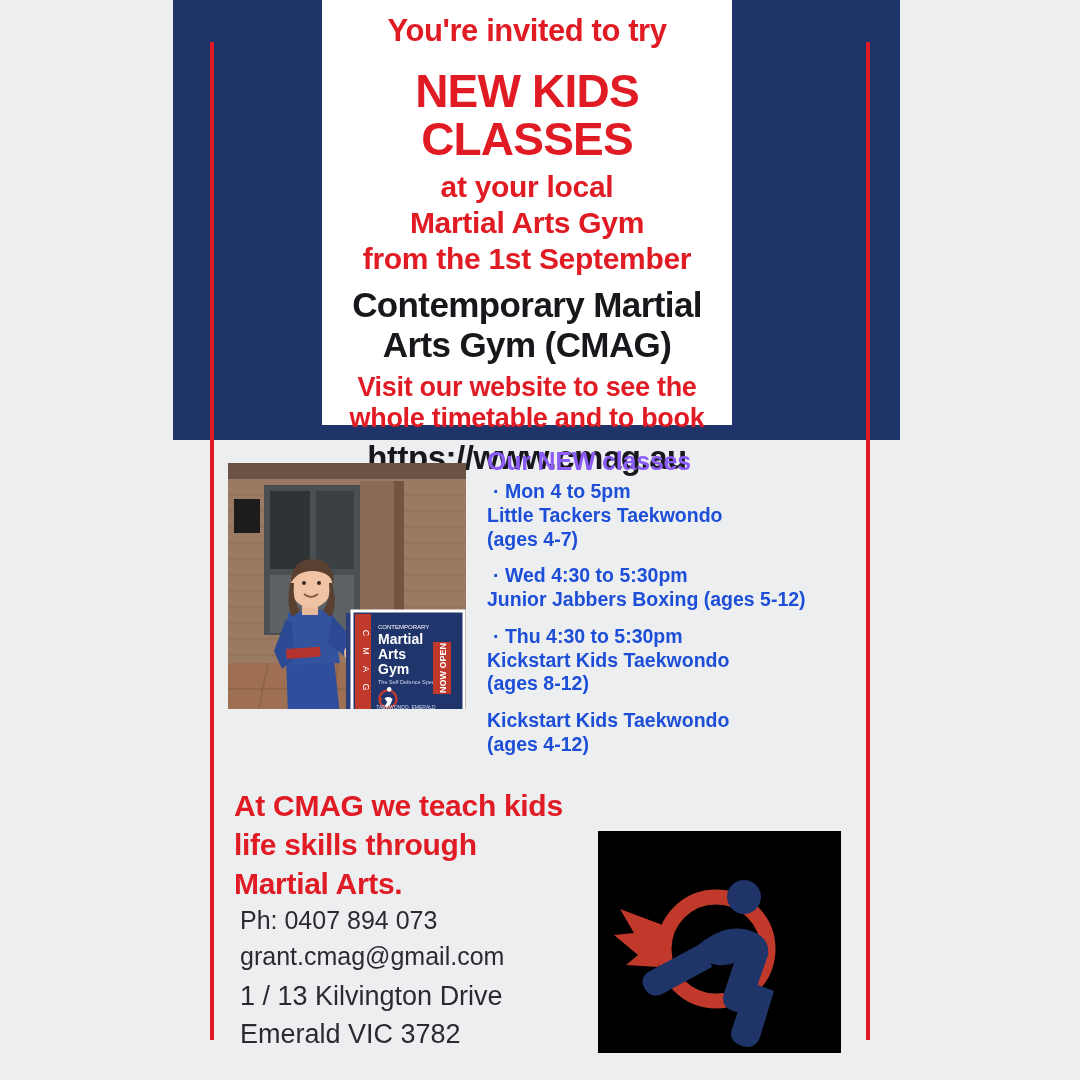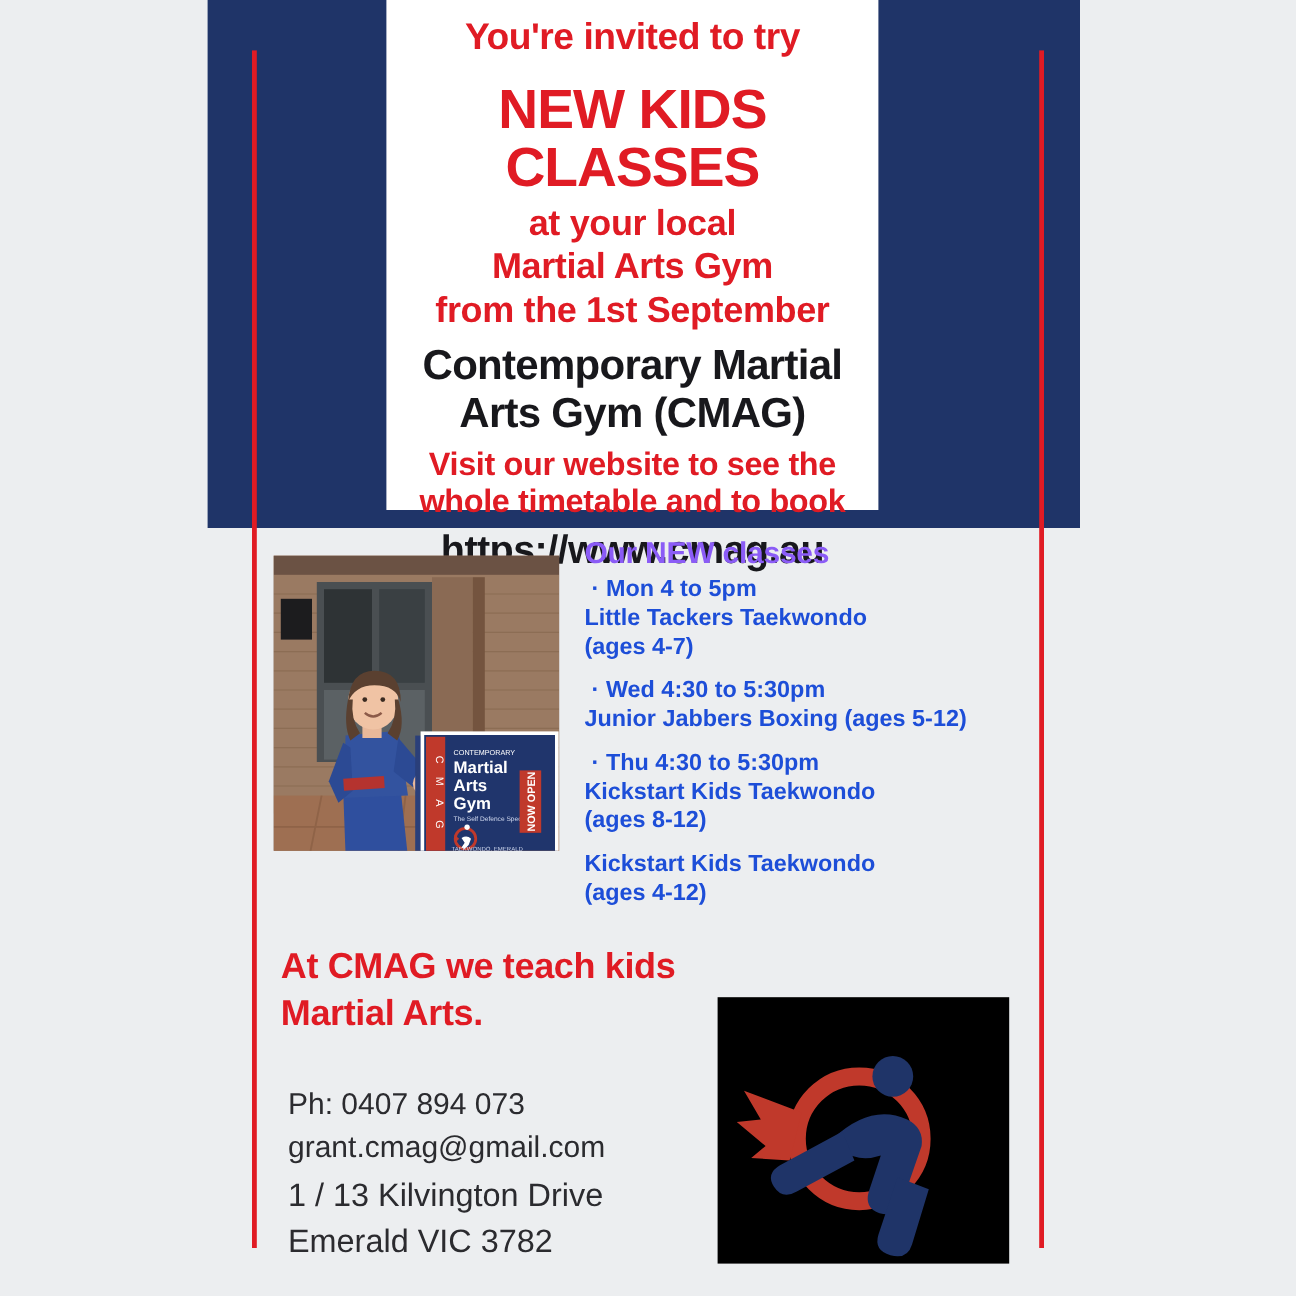--- a/index.html
+++ b/index.html
@@ -323,20 +323,21 @@
   </div>
 
   <div class="class-block">
     <div>Kickstart Kids Taekwondo</div>
     <div> (ages 4-12)</div>
   </div>
 </div>
 
 <div class="tagline">
   <div>At CMAG we teach kids</div>
+  <div>life skills through</div>
   <div>Martial Arts.</div>
 </div>
 
 <div class="contact">
   <div>Ph: 0407 894 073</div>
   <div>grant.cmag@gmail.com</div>
 </div>
 <div class="address">
   <div>1 / 13 Kilvington Drive</div>
   <div>Emerald VIC 3782</div>

